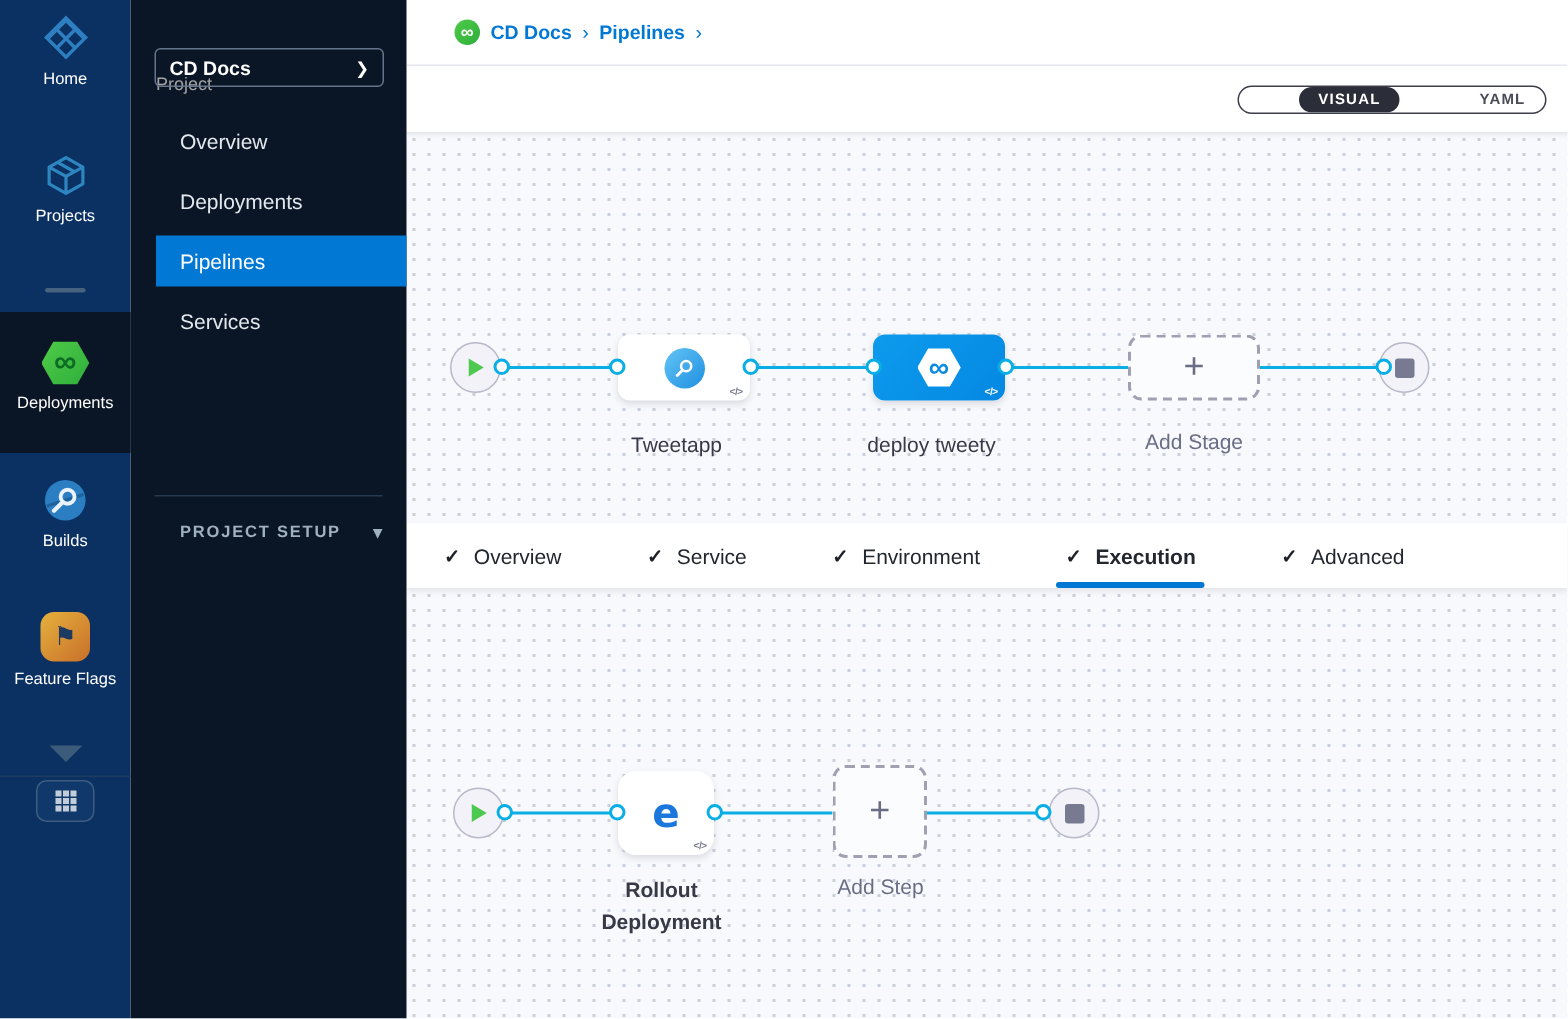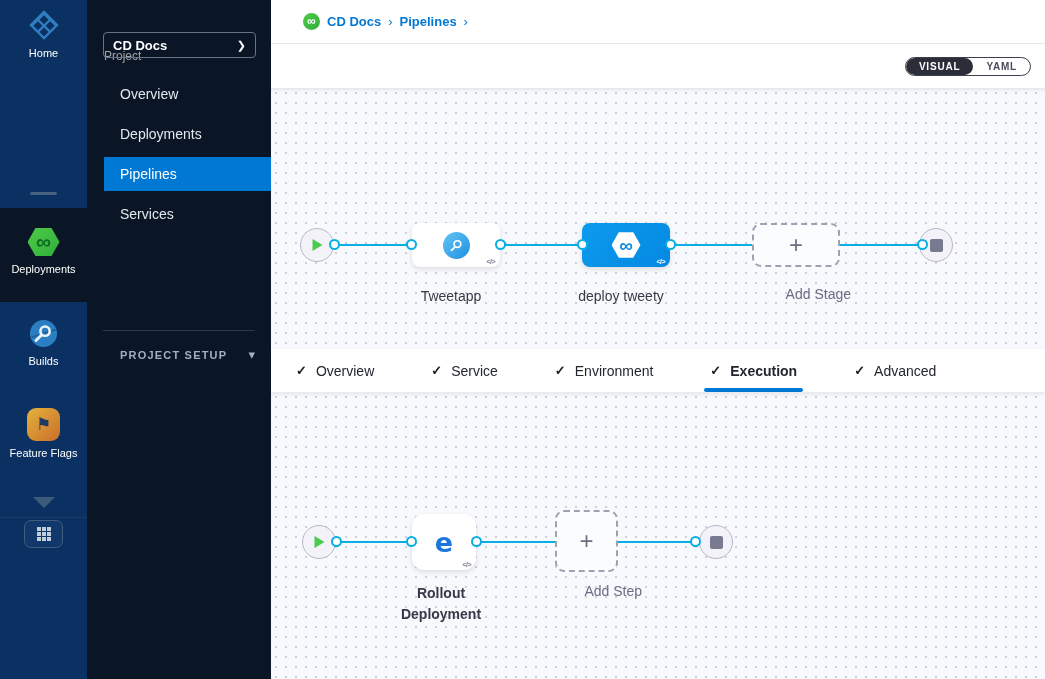--- a/index.html
+++ b/index.html
@@ -44,21 +44,21 @@
   .crumb-link { color:#0278d5; font-size:13px; font-weight:600; text-decoration:none; cursor:pointer; }
   .crumb-sep { color:#0278d5; font-size:13px; }
 
   .studio-badge { position:absolute; top:0; right:13px; width:144px; height:23px; clip-path:polygon(0 0,100% 0,calc(100% - 17px) 100%,17px 100%); background:#c8d5f1; z-index:6; }
   .studio-badge-in { position:absolute; left:1px; top:0; right:1px; bottom:1px; clip-path:polygon(0 0,100% 0,calc(100% - 16px) 100%,16px 100%); background:#f1f5fe; display:flex; align-items:center; justify-content:center; }
   .studio-badge-in span { color:#1b50c8; font-size:10px; font-weight:700; letter-spacing:1.6px; }
 
   .title-bar { position:absolute; left:0; top:44px; width:774px; height:44px; background:#fff; border-bottom:1px solid #e9edf2; display:flex; align-items:center; padding-left:30px; gap:10px; }
   .pipe-title { font-size:20px; font-weight:700; color:#1f2430; }
   .toggle { position:absolute; right:14px; top:57px; height:19px; display:flex; border:1px solid #3c3e4b; border-radius:10px; overflow:hidden; background:#fff; cursor:pointer; }
-  .toggle .seg { font-size:10px; font-weight:700; letter-spacing:.8px; padding:0 13px; display:flex; align-items:center; }
+  .toggle .seg { font-size:10px; font-weight:700; letter-spacing:.8px; padding:0 13px; display:flex; align-items:center;margin-left:40px; }
   .toggle .seg.sel { background:#2b2d39; color:#fff; border-radius:10px; }
   .toggle .seg.unsel { color:#4a4c59; }
 
   .canvas { position:absolute; left:0; width:774px; background-color:#f7f9fc;
     background-image:radial-gradient(#c9d0da 1px, transparent 1.1px);
     background-size:10px 10px; }
   .canvas1 { top:88px; height:261px; box-shadow:inset 0 5px 5px -5px rgba(20,30,60,.18); }
   .canvas2 { top:392px; height:287px; }
 
   .conn { position:absolute; height:2px; background:#08aee4; z-index:1; }
@@ -69,21 +69,21 @@
   .stage-card { position:absolute; width:88px; height:44px; border-radius:8px; background:#fff; box-shadow:0 2px 5px rgba(40,41,61,.14); display:flex; align-items:center; justify-content:center; z-index:2; cursor:pointer; }
   .stage-card .code { position:absolute; right:5px; bottom:2px; font-size:7px; font-weight:700; color:#7a7c8c; letter-spacing:-.5px; }
   .stage-card.sel { background:linear-gradient(135deg,#0d9bed,#0488e2); }
   .stage-card.sel .code { color:#fff; }
   .svc-ico { width:27px; height:27px; border-radius:50%; background:linear-gradient(135deg,#64c5f5,#1f8fe0); display:flex; align-items:center; justify-content:center; }
   .hex-sm { width:29px; height:27px; clip-path:polygon(25% 3%, 75% 3%, 100% 50%, 75% 97%, 25% 97%, 0% 50%); background:#fff; display:flex; align-items:center; justify-content:center; }
   .hex-sm .inf { color:#0a8be0; font-size:19px; font-weight:700; line-height:25px; }
   .dashed-node { position:absolute; border:2px dashed #9fa1b3; border-radius:9px; background:#fbfcfe; display:flex; align-items:center; justify-content:center; z-index:2; cursor:pointer; }
   .dashed-node .plus { color:#6b6d85; font-size:24px; font-weight:400; line-height:20px; }
   .node-label { position:absolute; transform:translateX(-50%); font-size:14px; color:#383946; text-align:center; z-index:2; width:110px; line-height:21px; }
-  .node-label.dim { color:#6b6d85;text-align:right; }
+  .node-label.dim { color:#6b6d85; }
   .step-card { position:absolute; width:64px; height:56px; border-radius:12px; background:#fff; box-shadow:0 2px 5px rgba(40,41,61,.14); display:flex; align-items:center; justify-content:center; z-index:2; cursor:pointer; }
   .step-card .code { position:absolute; right:5px; bottom:2px; font-size:7px; font-weight:700; color:#7a7c8c; letter-spacing:-.5px; }
   .roll-ico { font-size:27px; font-weight:700; color:#1c77dd; font-family:"DejaVu Sans", sans-serif; line-height:27px; }
 
   .tabbar { position:absolute; left:0; top:349px; width:774px; height:43px; background:#fff; box-shadow:0 2px 4px rgba(40,41,61,.10); display:flex; align-items:center; padding-left:25px; gap:57px; z-index:3; }
   .tab { position:relative; height:43px; display:flex; align-items:center; gap:9px; font-size:14px; color:#22262e; cursor:pointer; }
   .tab .chk { font-size:13px; color:#1d2026; font-weight:700; }
   .tab.active { font-weight:700; }
   .tab.active::after { content:""; position:absolute; left:-6px; right:-6px; bottom:0; height:4px; border-radius:3px; background:#0278d5; }
 </style>
@@ -97,20 +97,26 @@
 
     <div class="rail-item" style="top:9px">
       <svg width="32" height="32" viewBox="0 0 24 24">
         <path fill="#2e7fc1" fill-rule="evenodd" d="M12 1 L23 12 L12 23 L1 12 Z
           M12 4.6 L15.4 8 L12 11.4 L8.6 8 Z  M16.6 9.2 L20 12.6 L16.6 16 L13.2 12.6 Z
           M7.4 9.2 L10.8 12.6 L7.4 16 L4 12.6 Z  M12 13.8 L15.4 17.2 L12 20.6 L8.6 17.2 Z"></path>
       </svg>
       <span class="lbl">Home</span>
     </div>
 
+    <div class="rail-item" style="top:102px">
+      <svg width="30" height="30" viewBox="0 0 24 24">
+        <path fill="none" stroke="#2e86c1" stroke-width="1.7" stroke-linejoin="round" d="M12 2.5 L21 7.5 V16.5 L12 21.5 L3 16.5 V7.5 Z M3 7.5 L12 12.5 L21 7.5 M12 12.5 V21.5 M7.5 5 L16.5 10"></path>
+      </svg>
+      <span class="lbl">Projects</span>
+    </div>
 
     <div class="rail-sec-divider"></div>
 
     <div class="rail-item" style="top:227px">
       <div class="hexagon">
           <span class="inf">∞</span>
         </div>
       <span class="lbl">Deployments</span>
     </div>
 

